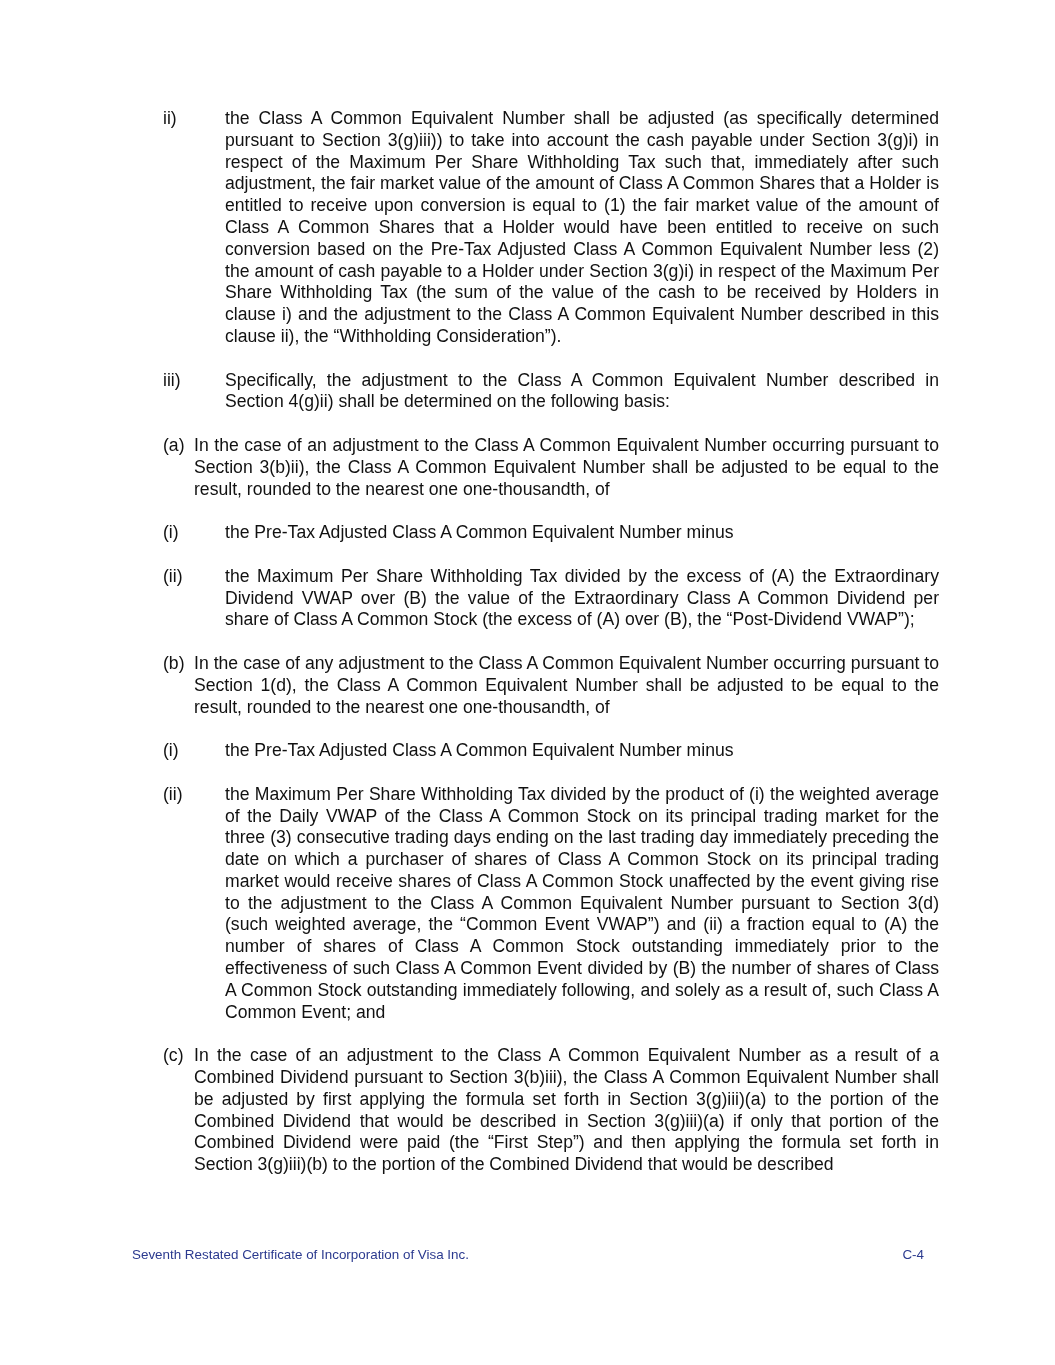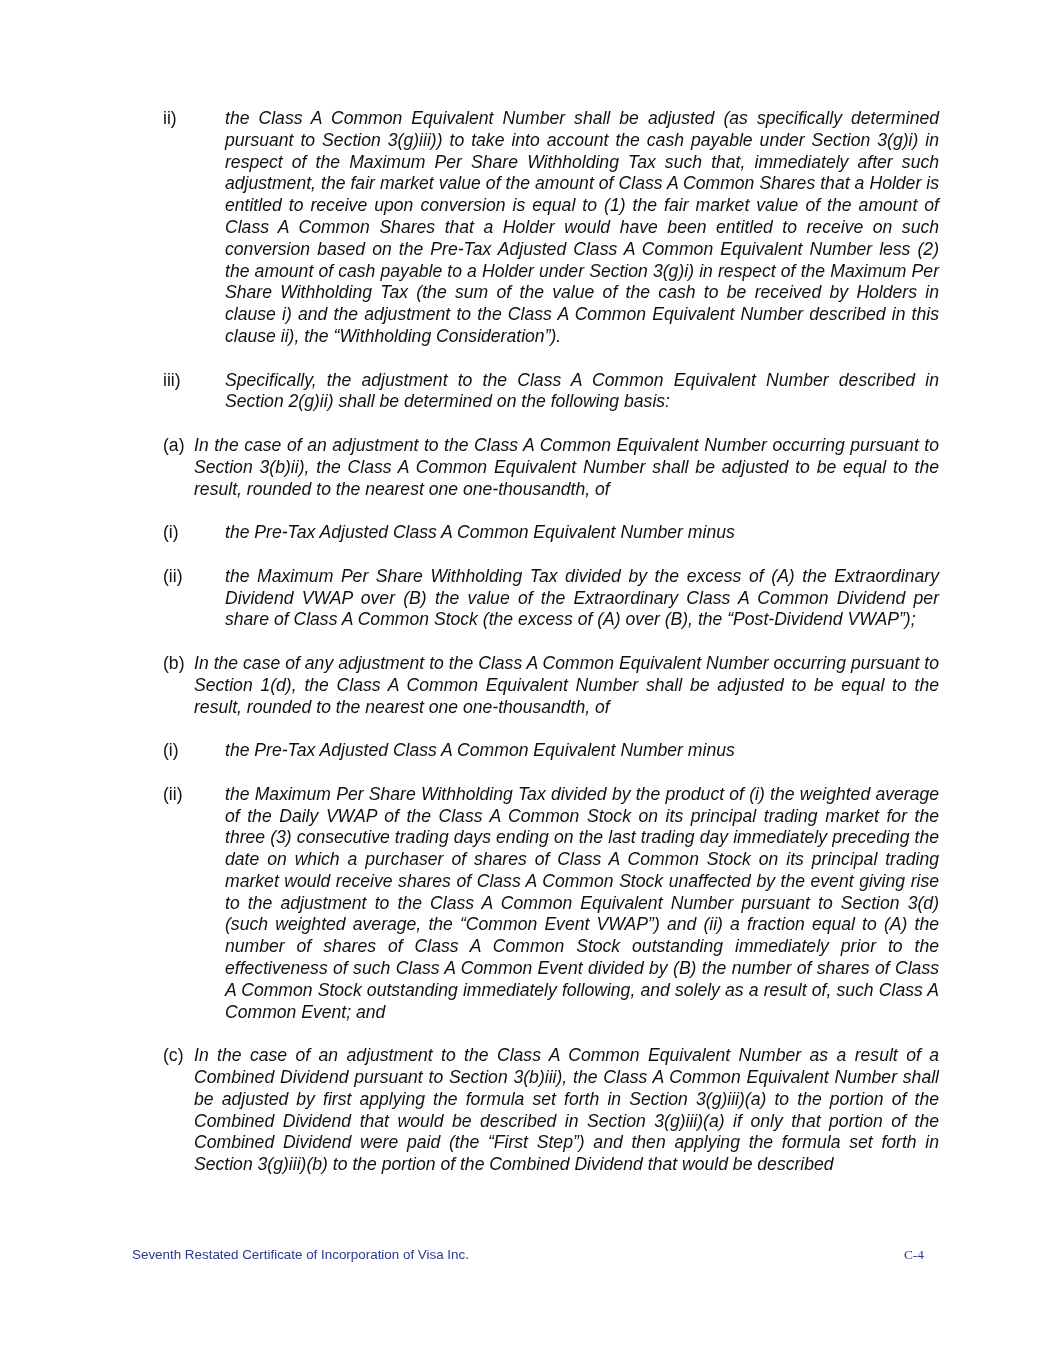--- a/index.html
+++ b/index.html
@@ -46,53 +46,51 @@
       padding-left: 31px;
     }
     .para.alpha .marker {
       position: absolute;
       left: 0;
       top: 0;
     }
     .para .body {
       display: block;
       text-align: justify;
-      font-style: italic;
     }
     .footer {
       position: absolute;
       left: 124px;
       top: 1246px;
       width: 792px;
       color: #2b3a8f;
       font-size: 13.4px;
       line-height: 17px;
     }
     .footer .line { display: block; }
     .footer .page-num {
       position: absolute;
       right: 0;
       top: 0;
-      font-family: Liberation Serif, serif;
     }
   </style>
 </head>
 <body>
 
 <div class="page">
   <div class="content">
 
     <div class="para roman">
       <span class="marker">ii)</span>
       <span class="body">the Class A Common Equivalent Number shall be adjusted (as specifically determined pursuant to Section 3(g)iii)) to take into account the cash payable under Section 3(g)i) in respect of the Maximum Per Share Withholding Tax such that, immediately after such adjustment, the fair market value of the amount of Class A Common Shares that a Holder is entitled to receive upon conversion is equal to (1) the fair market value of the amount of Class A Common Shares that a Holder would have been entitled to receive on such conversion based on the Pre-Tax Adjusted Class A Common Equivalent Number less (2) the amount of cash payable to a Holder under Section 3(g)i) in respect of the Maximum Per Share Withholding Tax (the sum of the value of the cash to be received by Holders in clause i) and the adjustment to the Class A Common Equivalent Number described in this clause ii), the “Withholding Consideration”).</span>
     </div>
 
     <div class="para roman">
       <span class="marker">iii)</span>
-      <span class="body">Specifically, the adjustment to the Class A Common Equivalent Number described in Section 2(g)ii) shall be determined on the following basis:</span>
+      <span class="body">Specifically, the adjustment to the Class A Common Equivalent Number described in Section 4(g)ii) shall be determined on the following basis:</span>
     </div>
 
     <div class="para alpha">
       <span class="marker">(a)</span>
       <span class="body">In the case of an adjustment to the Class A Common Equivalent Number occurring pursuant to Section 3(b)ii), the Class A Common Equivalent Number shall be adjusted to be equal to the result, rounded to the nearest one one-thousandth, of</span>
     </div>
 
     <div class="para roman">
       <span class="marker">(i)</span>
       <span class="body">the Pre-Tax Adjusted Class A Common Equivalent Number minus</span>

